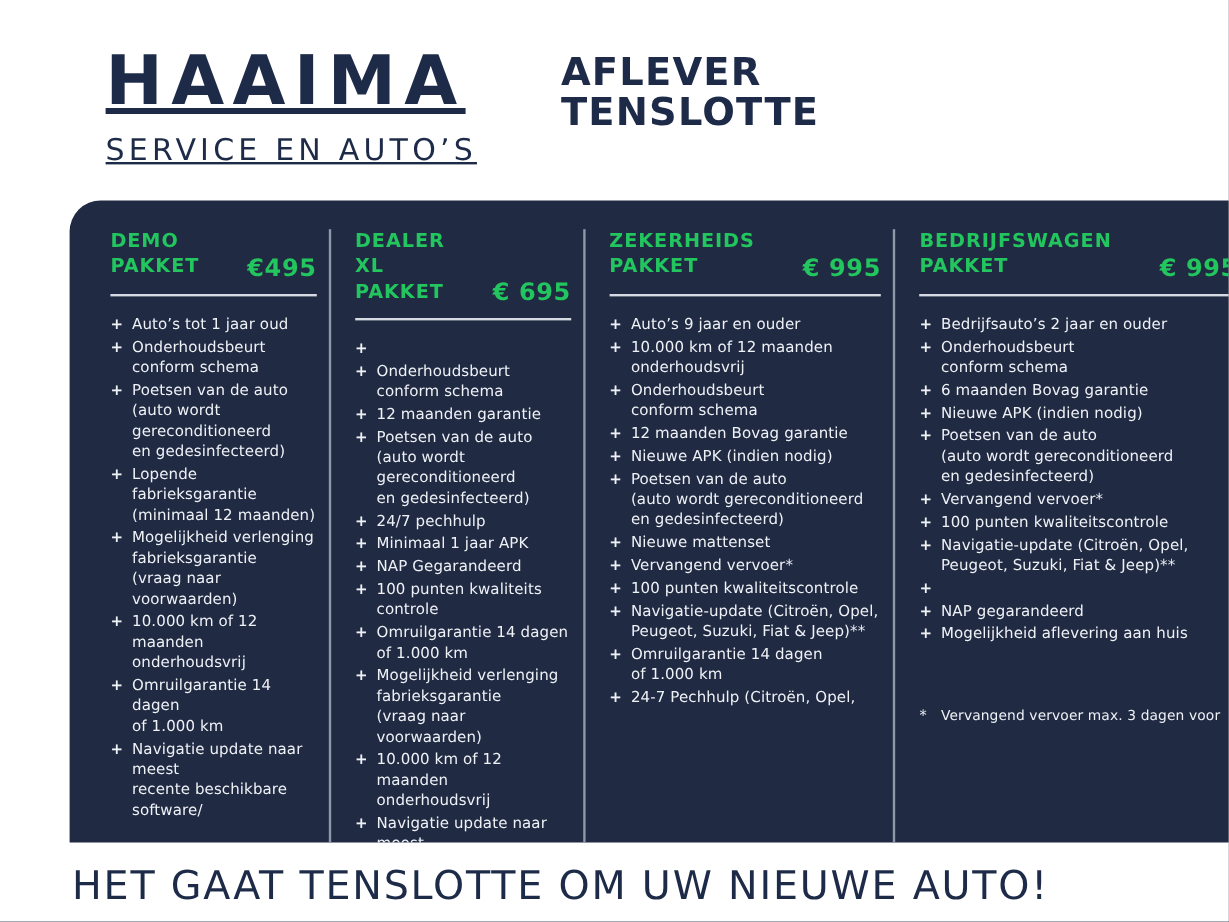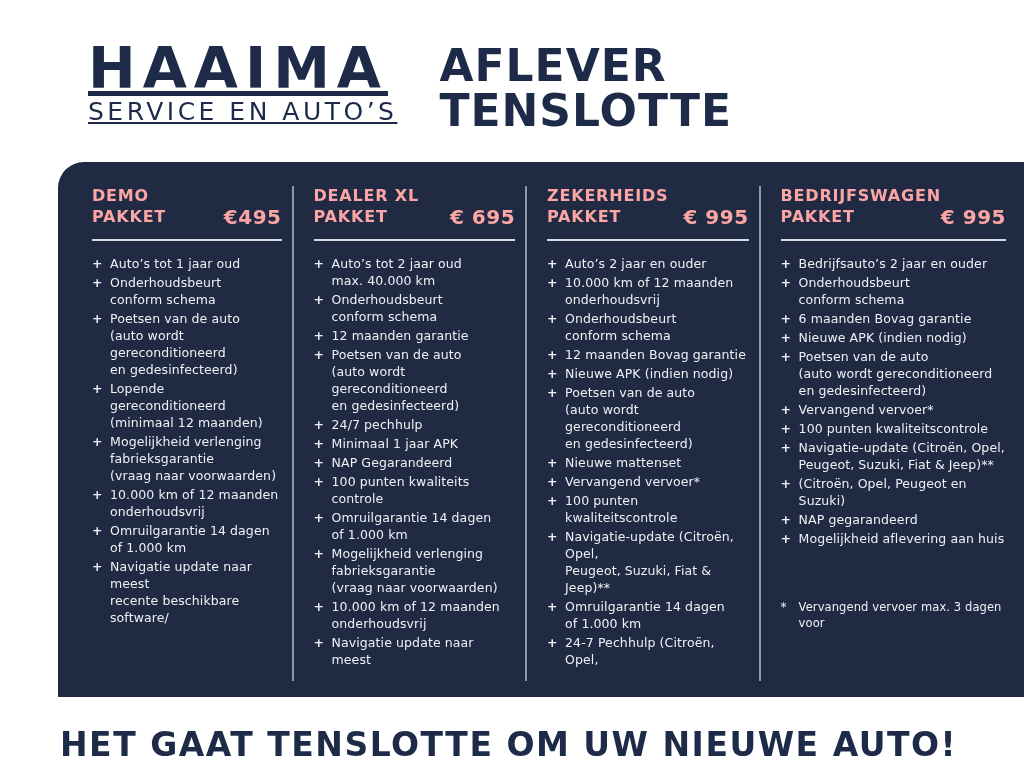--- a/index.html
+++ b/index.html
@@ -13,46 +13,46 @@
   html,body{margin:0;padding:0;}
   body{
     width:1024px;height:768px;overflow:hidden;background:#ffffff;
     font-family:"DejaVu Sans","Liberation Sans",sans-serif;
     color:var(--navy);
   }
   
   .header{display:flex;align-items:flex-start;padding:40px 0 0 88px;}
   .logo{color:var(--navy);text-decoration:underline;}
   .logo-title{font-size:57px;font-weight:bold;letter-spacing:7px;line-height:1;}
-  .logo-subtitle{font-size:25px;font-weight:normal;letter-spacing:3.5px;margin-top:0;}
-  .title-block{margin-left:42px;padding-top:4px;font-size:44px;font-weight:bold;line-height:1.02;letter-spacing:1px;color:var(--navy);}
+  .logo-subtitle{font-size:25px;font-weight:normal;letter-spacing:3.5px;margin-top:13px;}
+  .title-block{margin-left:70px;padding-top:4px;font-size:32px;font-weight:bold;line-height:1.02;letter-spacing:1px;color:var(--navy);}
   
   .panel{
     margin:28px 0 0 58px;width:966px;height:535px;
     background:var(--panel-bg);border-radius:26px 0 0 0;
     display:grid;grid-template-columns:1fr 1fr 1fr 1fr;
     padding:24px 8px 16px 0;overflow:hidden;
   }
   .package-column{padding:0 10px 0 20px;}
   .package-column:first-child{padding-left:34px;}
   .package-column + .package-column{border-left:2px solid var(--col-divider);}
-  .pkg-head{display:flex;justify-content:space-between;align-items:flex-end;color:#fca5a5;}
+  .pkg-head{display:flex;align-items:flex-end;color:#22c55e;gap:40px;}
   .pkg-title-line{font-size:16px;font-weight:bold;letter-spacing:0.8px;line-height:1.3;}
   .pkg-price{font-size:20px;font-weight:bold;letter-spacing:0.5px;white-space:nowrap;line-height:1;}
   .pkg-divider{border-bottom:2px solid var(--head-divider);margin:12px 0 14px;}
   .item{display:flex;margin-bottom:2px;color:var(--panel-text);}
   .plus{flex:0 0 18px;font-weight:bold;font-size:12.5px;line-height:17px;}
   .item-lines{font-size:12.5px;font-weight:normal;line-height:17px;letter-spacing:0.1px;}
   
   .footnotes{margin-top:52px;}
   .footnote{display:flex;color:var(--panel-text);margin-bottom:4px;}
   .fn-marker{flex:0 0 18px;font-size:12px;line-height:16px;}
   .footnote .item-lines{font-size:11.5px;font-weight:normal;line-height:16px;}
   
-  .footer{margin:28px 0 0 60px;font-size:33px;font-weight:bold;letter-spacing:1.5px;color:var(--navy);white-space:nowrap;}
+  .footer{margin:16px 0 0 60px;font-size:33px;font-weight:normal;letter-spacing:1.5px;color:var(--navy);white-space:nowrap;}
 </style>
 </head>
 <body>
 
 <div class="header">
   <div class="logo">
     <div class="logo-title">HAAIMA</div>
     <div class="logo-subtitle">SERVICE EN AUTO’S</div>
   </div>
   <div class="title-block">
@@ -89,21 +89,21 @@
           <div class="plus">+</div>
           <div class="item-lines">
             <div>Poetsen van de auto</div>
             <div>(auto wordt gereconditioneerd</div>
             <div>en gedesinfecteerd)</div>
           </div>
         </div>
         <div class="item">
           <div class="plus">+</div>
           <div class="item-lines">
-            <div>Lopende gereconditioneerd</div>
+            <div>Lopende fabrieksgarantie</div>
             <div>(minimaal 12 maanden)</div>
           </div>
         </div>
         <div class="item">
           <div class="plus">+</div>
           <div class="item-lines">
             <div>Mogelijkheid verlenging</div>
             <div>fabrieksgarantie</div>
             <div>(vraag naar voorwaarden)</div>
           </div>
@@ -136,24 +136,20 @@
         <div class="pkg-title">
           <div class="pkg-title-line">DEALER XL</div>
           <div class="pkg-title-line">PAKKET</div>
         </div>
         <div class="pkg-price">€ 695</div>
       </div>
       <div class="pkg-divider"></div>
       <div class="pkg-items">
         <div class="item">
           <div class="plus">+</div>
-          <div class="item-lines">
-            <div>Auto’s tot 2 jaar oud</div>
-            <div>max. 40.000 km</div>
-          </div>
         </div>
         <div class="item">
           <div class="plus">+</div>
           <div class="item-lines">
             <div>Onderhoudsbeurt</div>
             <div>conform schema</div>
           </div>
         </div>
         <div class="item">
           <div class="plus">+</div>
@@ -229,21 +225,21 @@
           <div class="pkg-title-line">ZEKERHEIDS</div>
           <div class="pkg-title-line">PAKKET</div>
         </div>
         <div class="pkg-price">€ 995</div>
       </div>
       <div class="pkg-divider"></div>
       <div class="pkg-items">
         <div class="item">
           <div class="plus">+</div>
           <div class="item-lines">
-            <div>Auto’s 2 jaar en ouder</div>
+            <div>Auto’s 9 jaar en ouder</div>
           </div>
         </div>
         <div class="item">
           <div class="plus">+</div>
           <div class="item-lines">
             <div>10.000 km of 12 maanden</div>
             <div>onderhoudsvrij</div>
           </div>
         </div>
         <div class="item">
@@ -371,21 +367,20 @@
         <div class="item">
           <div class="plus">+</div>
           <div class="item-lines">
             <div>Navigatie-update (Citroën, Opel,</div>
             <div>Peugeot, Suzuki, Fiat &amp; Jeep)**</div>
           </div>
         </div>
         <div class="item">
           <div class="plus">+</div>
           <div class="item-lines">
-            <div>(Citroën, Opel, Peugeot en Suzuki)</div>
           </div>
         </div>
         <div class="item">
           <div class="plus">+</div>
           <div class="item-lines">
             <div>NAP gegarandeerd</div>
           </div>
         </div>
         <div class="item">
           <div class="plus">+</div>

